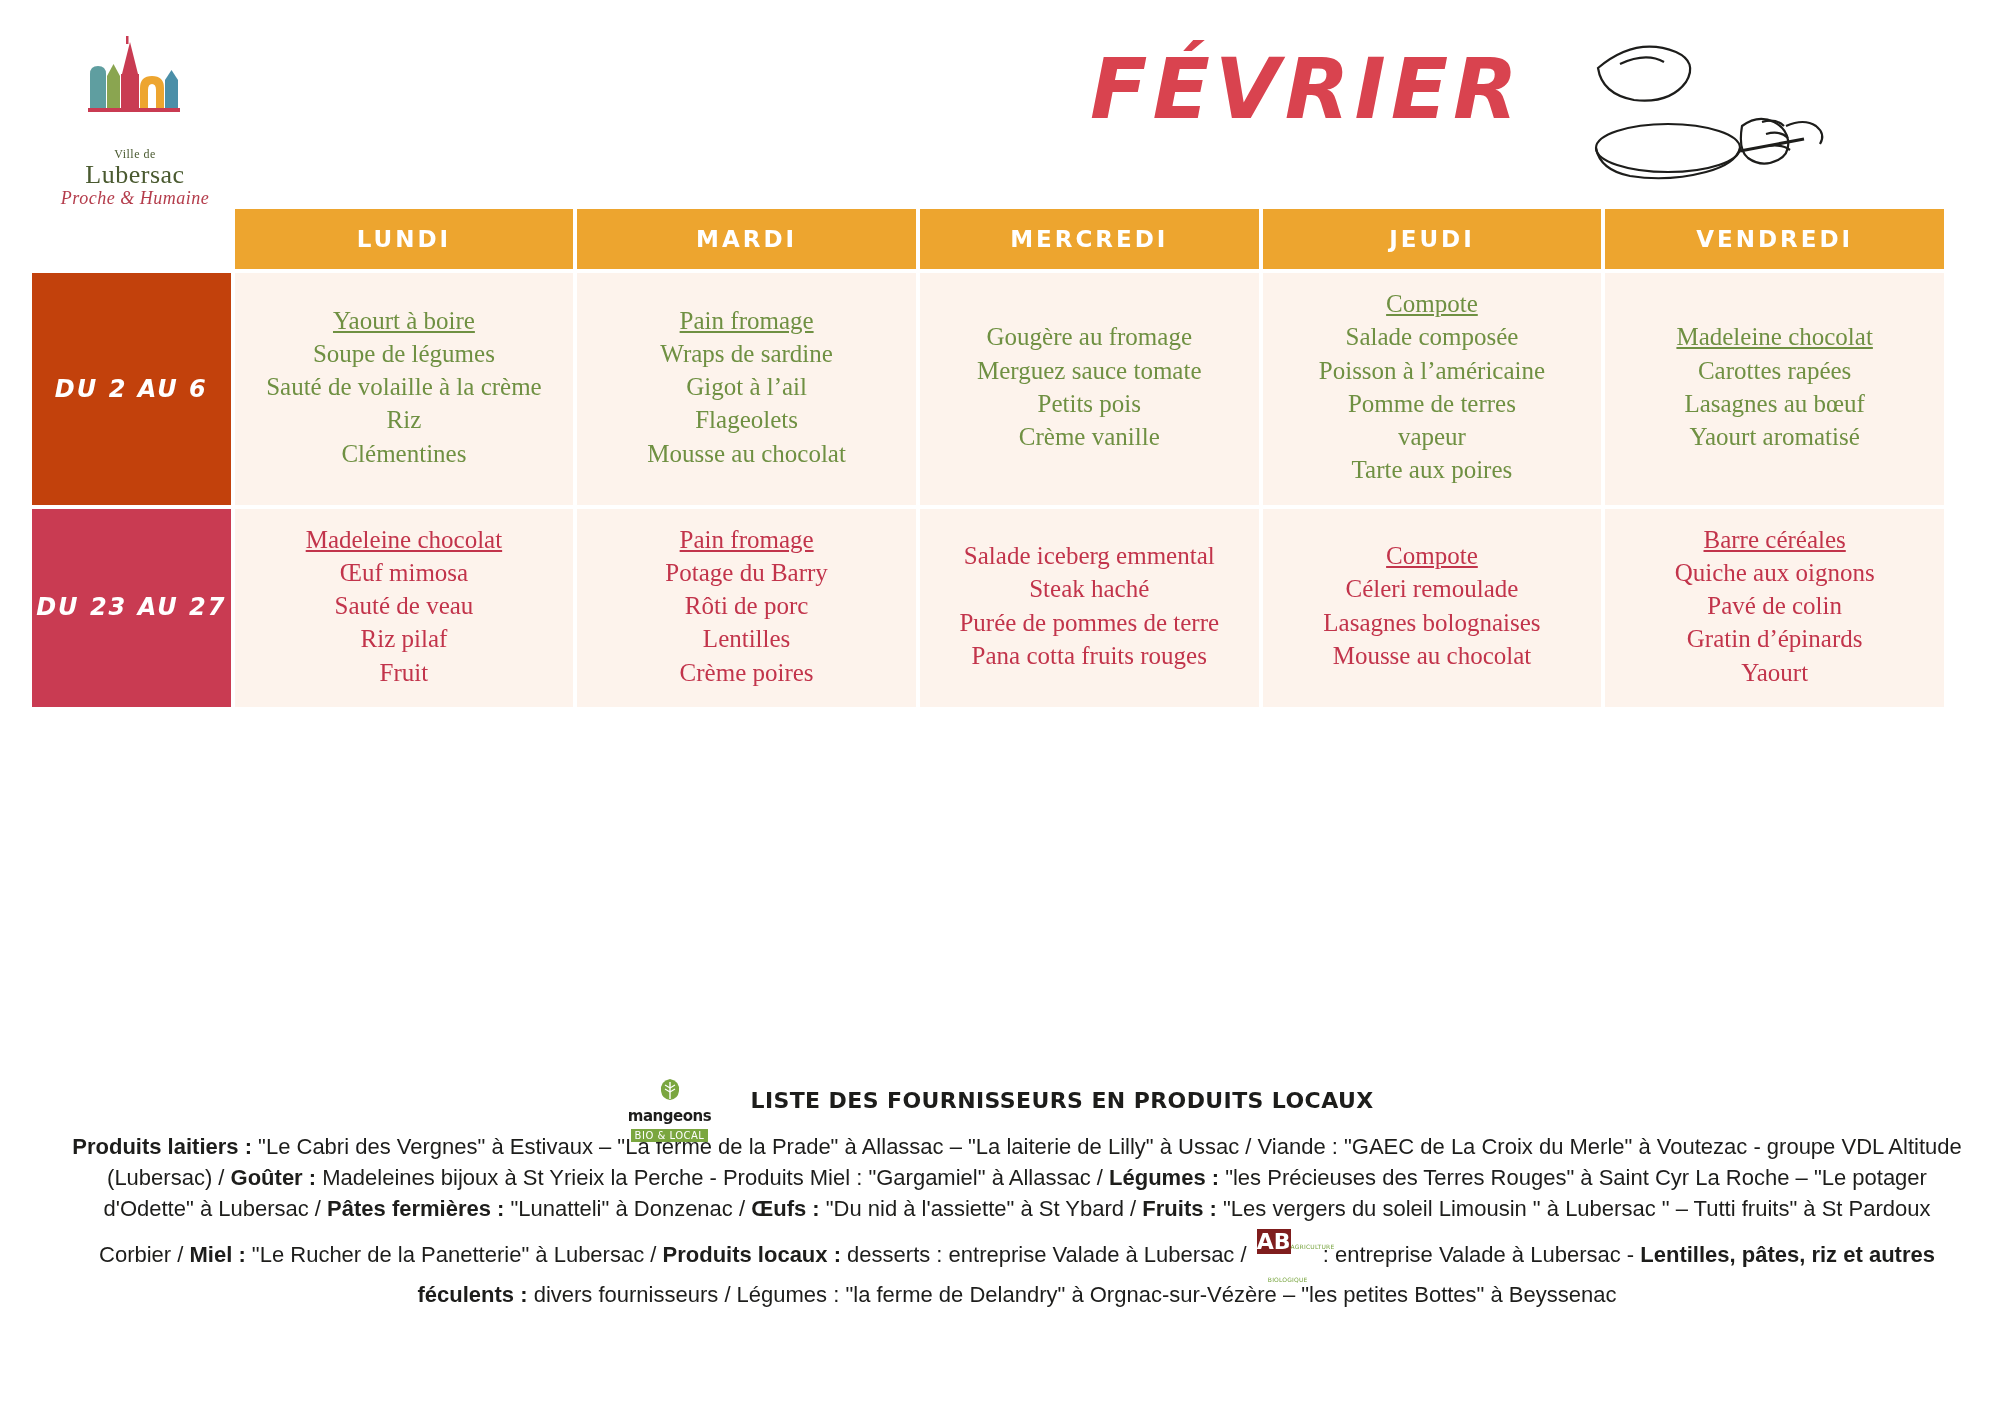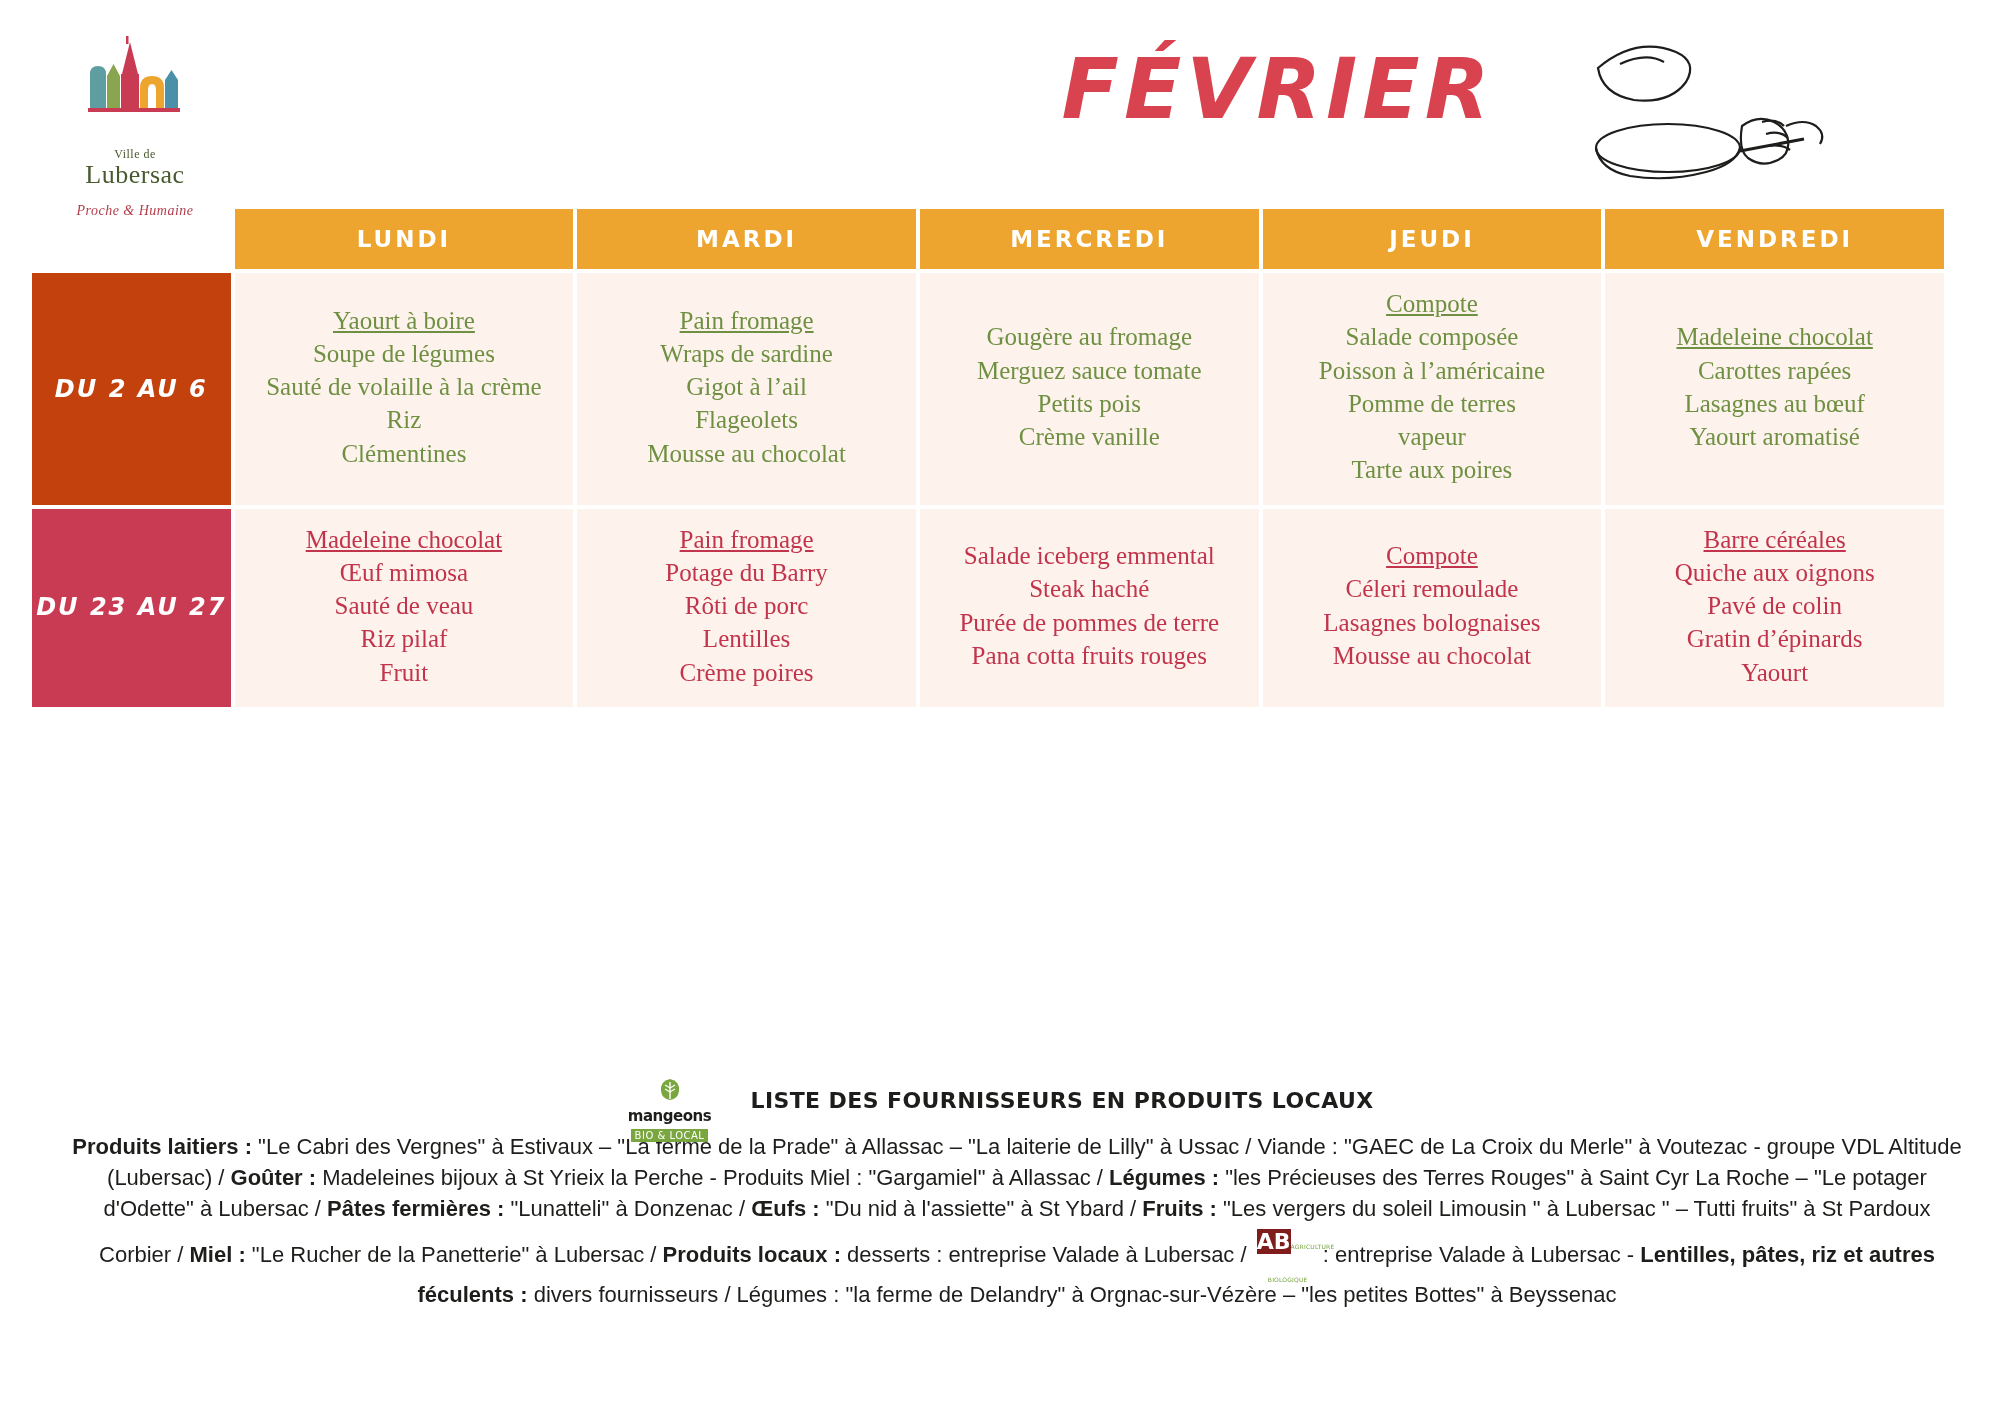--- a/index.html
+++ b/index.html
@@ -35,33 +35,32 @@
     font-size: 17px;
     color: #4a5a30;
     letter-spacing: .5px;
     line-height: 1.05;
   }
   #logo-city-name .small { font-size: 12px; display:block; }
   #logo-city-name .big { font-size: 26px; font-weight: 400; display:block; }
   #logo-tagline {
     font-family: "Liberation Serif", serif;
     font-style: italic;
-    font-size: 14px;
+    font-size: 18px;
     color: #b43c4b;
-    margin-top: 15px;
+    margin-top: 0;
     letter-spacing: .5px;
   }
 
   
   #month-title {
     position: absolute;
-    left: 1038px;
+    left: 1090px;
     top: 40px;
     width: 480px;
-    text-align: center;
     font-family: "DejaVu Sans", sans-serif;
     font-weight: 700;
     font-style: italic;
     font-size: 84px;
     letter-spacing: 5px;
     color: #d9434f;
   }
 
   
   #pan-illustration {

